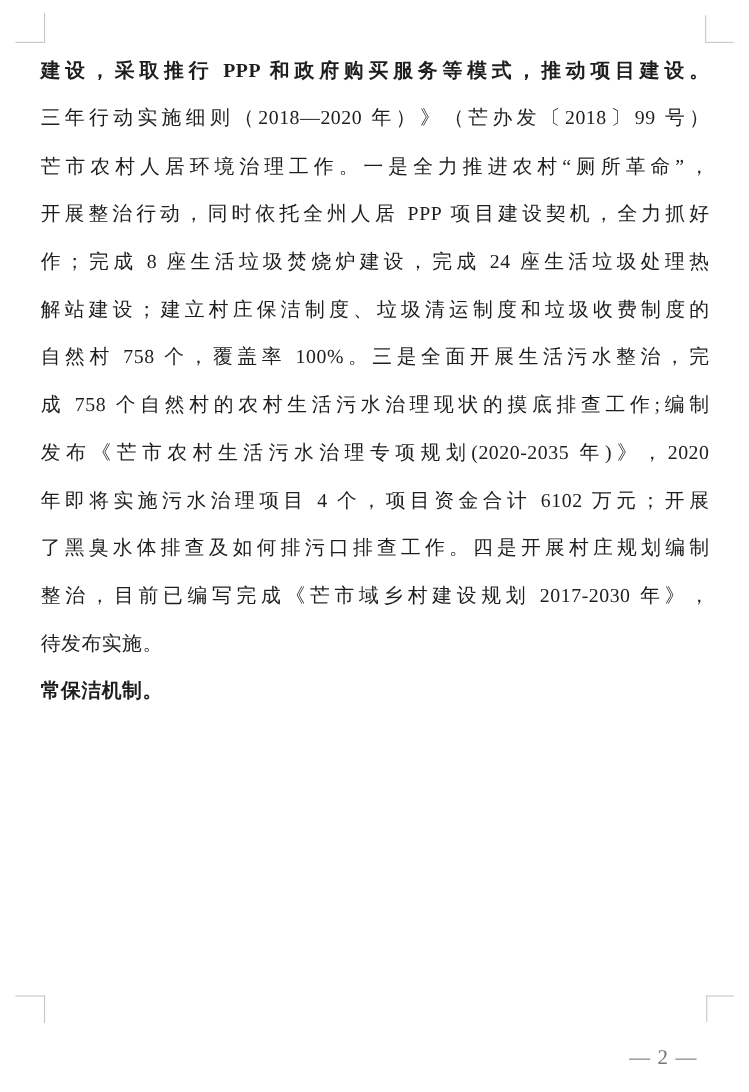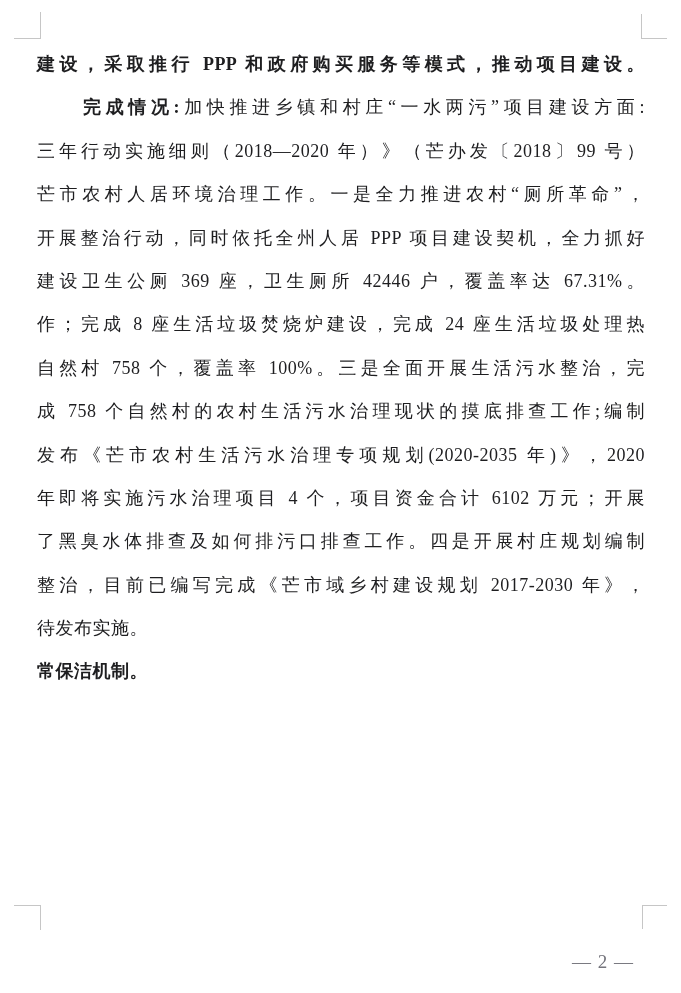--- a/index.html
+++ b/index.html
@@ -60,28 +60,25 @@
 
 <div class="page">
 
   <div class="mark mark-tl"></div>
   <div class="mark mark-tr"></div>
   <div class="mark mark-bl"></div>
   <div class="mark mark-br"></div>
 
   <div class="doc-body">
     <div class="doc-line fill bold">建设，采取推行 PPP 和政府购买服务等模式，推动项目建设。</div>
-    <div class="doc-line fill indent">
-      <span class="bold">完成情况:</span><span>加快推进乡镇和村庄“一水两污”项目建设方面:</span>
-    </div>
     <div class="doc-line fill">三年行动实施细则（2018—2020 年）》（芒办发〔2018〕99 号）</div>
     <div class="doc-line fill">芒市农村人居环境治理工作。一是全力推进农村“厕所革命”，</div>
     <div class="doc-line fill">开展整治行动，同时依托全州人居 PPP 项目建设契机，全力抓好</div>
-    <div class="doc-line fill">建设卫生公厕 369 座，卫生厕所 42446 户，覆盖率达 67.31%。</div>
     <div class="doc-line fill">作；完成 8 座生活垃圾焚烧炉建设，完成 24 座生活垃圾处理热</div>
+    <div class="doc-line fill">解站建设；建立村庄保洁制度、垃圾清运制度和垃圾收费制度的</div>
     <div class="doc-line fill">自然村 758 个，覆盖率 100%。三是全面开展生活污水整治，完</div>
     <div class="doc-line fill">成 758 个自然村的农村生活污水治理现状的摸底排查工作;编制</div>
     <div class="doc-line fill">发布《芒市农村生活污水治理专项规划(2020-2035 年)》，2020</div>
     <div class="doc-line fill">年即将实施污水治理项目 4 个，项目资金合计 6102 万元；开展</div>
     <div class="doc-line fill">了黑臭水体排查及如何排污口排查工作。四是开展村庄规划编制</div>
     <div class="doc-line fill">整治，目前已编写完成《芒市域乡村建设规划 2017-2030 年》，</div>
     <div class="doc-line">待发布实施。</div>
     <div class="doc-line bold">常保洁机制。</div>
   </div>
 

